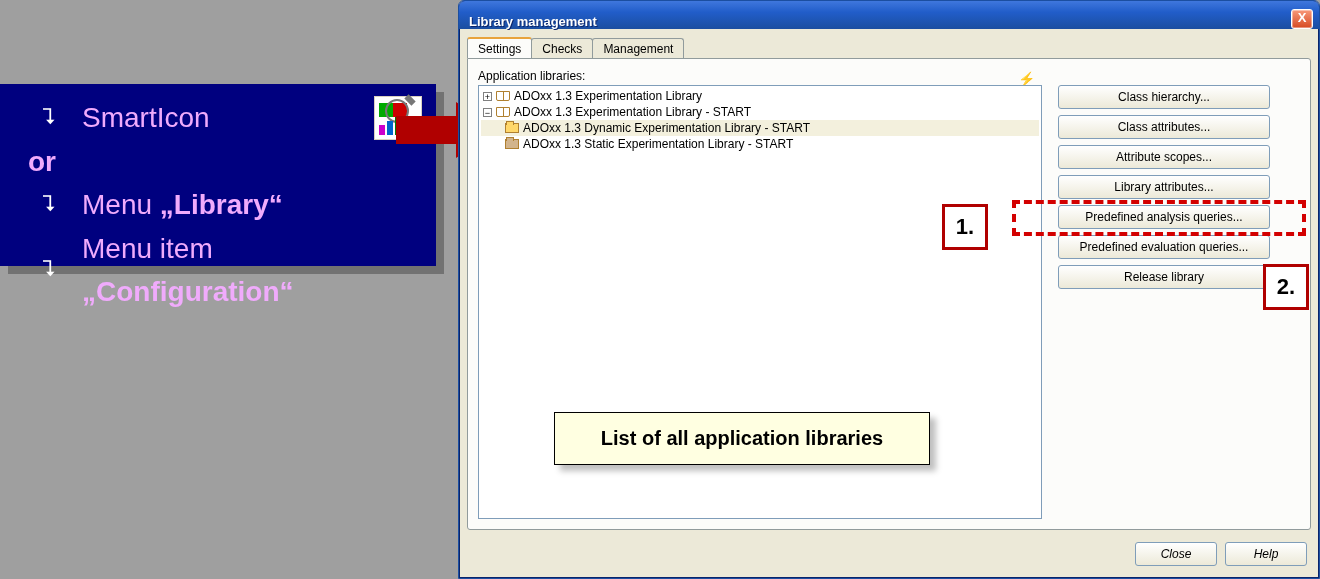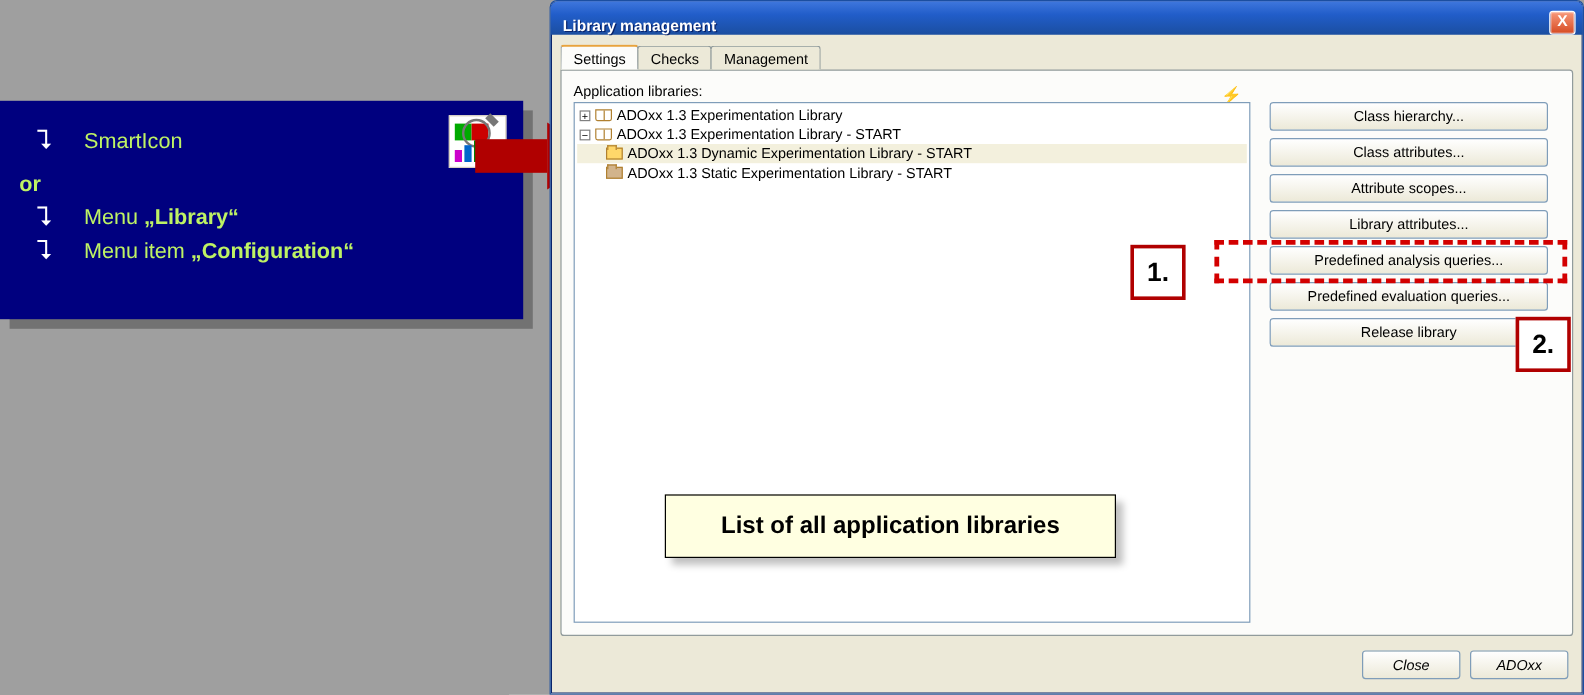--- a/index.html
+++ b/index.html
@@ -20,23 +20,23 @@
     left: 8px; top: 92px;
     width: 436px; height: 182px;
     background: #000;
     opacity: 0.28;
   }
   .info-box {
     position: absolute;
     left: 0; top: 84px;
     width: 436px; height: 182px;
     background: #00007f;
-    color: #bef264;
-    padding: 12px 14px 12px 30px;
-    font-size: 18px;
+    color: #f0abfc;
+    padding: 12px 14px 12px 42px;
+    font-size: 28px;
     line-height: 1.55;
   }
   .info-row {
     display: flex;
     align-items: center;
     gap: 20px;
   }
   .info-arrow-bullet {
     position: relative;
     width: 20px; height: 22px;
@@ -236,21 +236,21 @@
   
   .side-btns {
     position:absolute;
     left: 580px;
     top: 0;
     display:flex;
     flex-direction:column;
     gap:6px;
   }
   .winbtn {
-    width: 232px;
+    width: 212px;
     height: 24px;
     background: linear-gradient(#fff, #ece9d8);
     border:1px solid #7f9db9;
     border-radius:3px;
     font-size:12px;
     text-align:center;
     line-height:22px;
     cursor:pointer;
   }
 
@@ -379,21 +379,21 @@
           <div class="winbtn">Library attributes...</div>
           <div class="winbtn">Predefined analysis queries...</div>
           <div class="winbtn">Predefined evaluation queries...</div>
           <div class="winbtn">Release library</div>
         </div>
       </div>
     </div>
 
     <div class="bottom-btns">
       <div class="winbtn">Close</div>
-      <div class="winbtn">ADOxx</div>
+      <div class="winbtn">Help</div>
     </div>
   </div>
 </div>
 
 <div class="num-box" style="left:942px; top:204px;">1.</div>
 <div class="dash-box" style="left:1012px; top:200px; width:294px; height:36px;"></div>
 <div class="num-box" style="left:1263px; top:264px;">2.</div>
 <div class="callout" style="left:554px; top:412px; width:376px;">List of all application libraries</div>
 
 </body></html>

